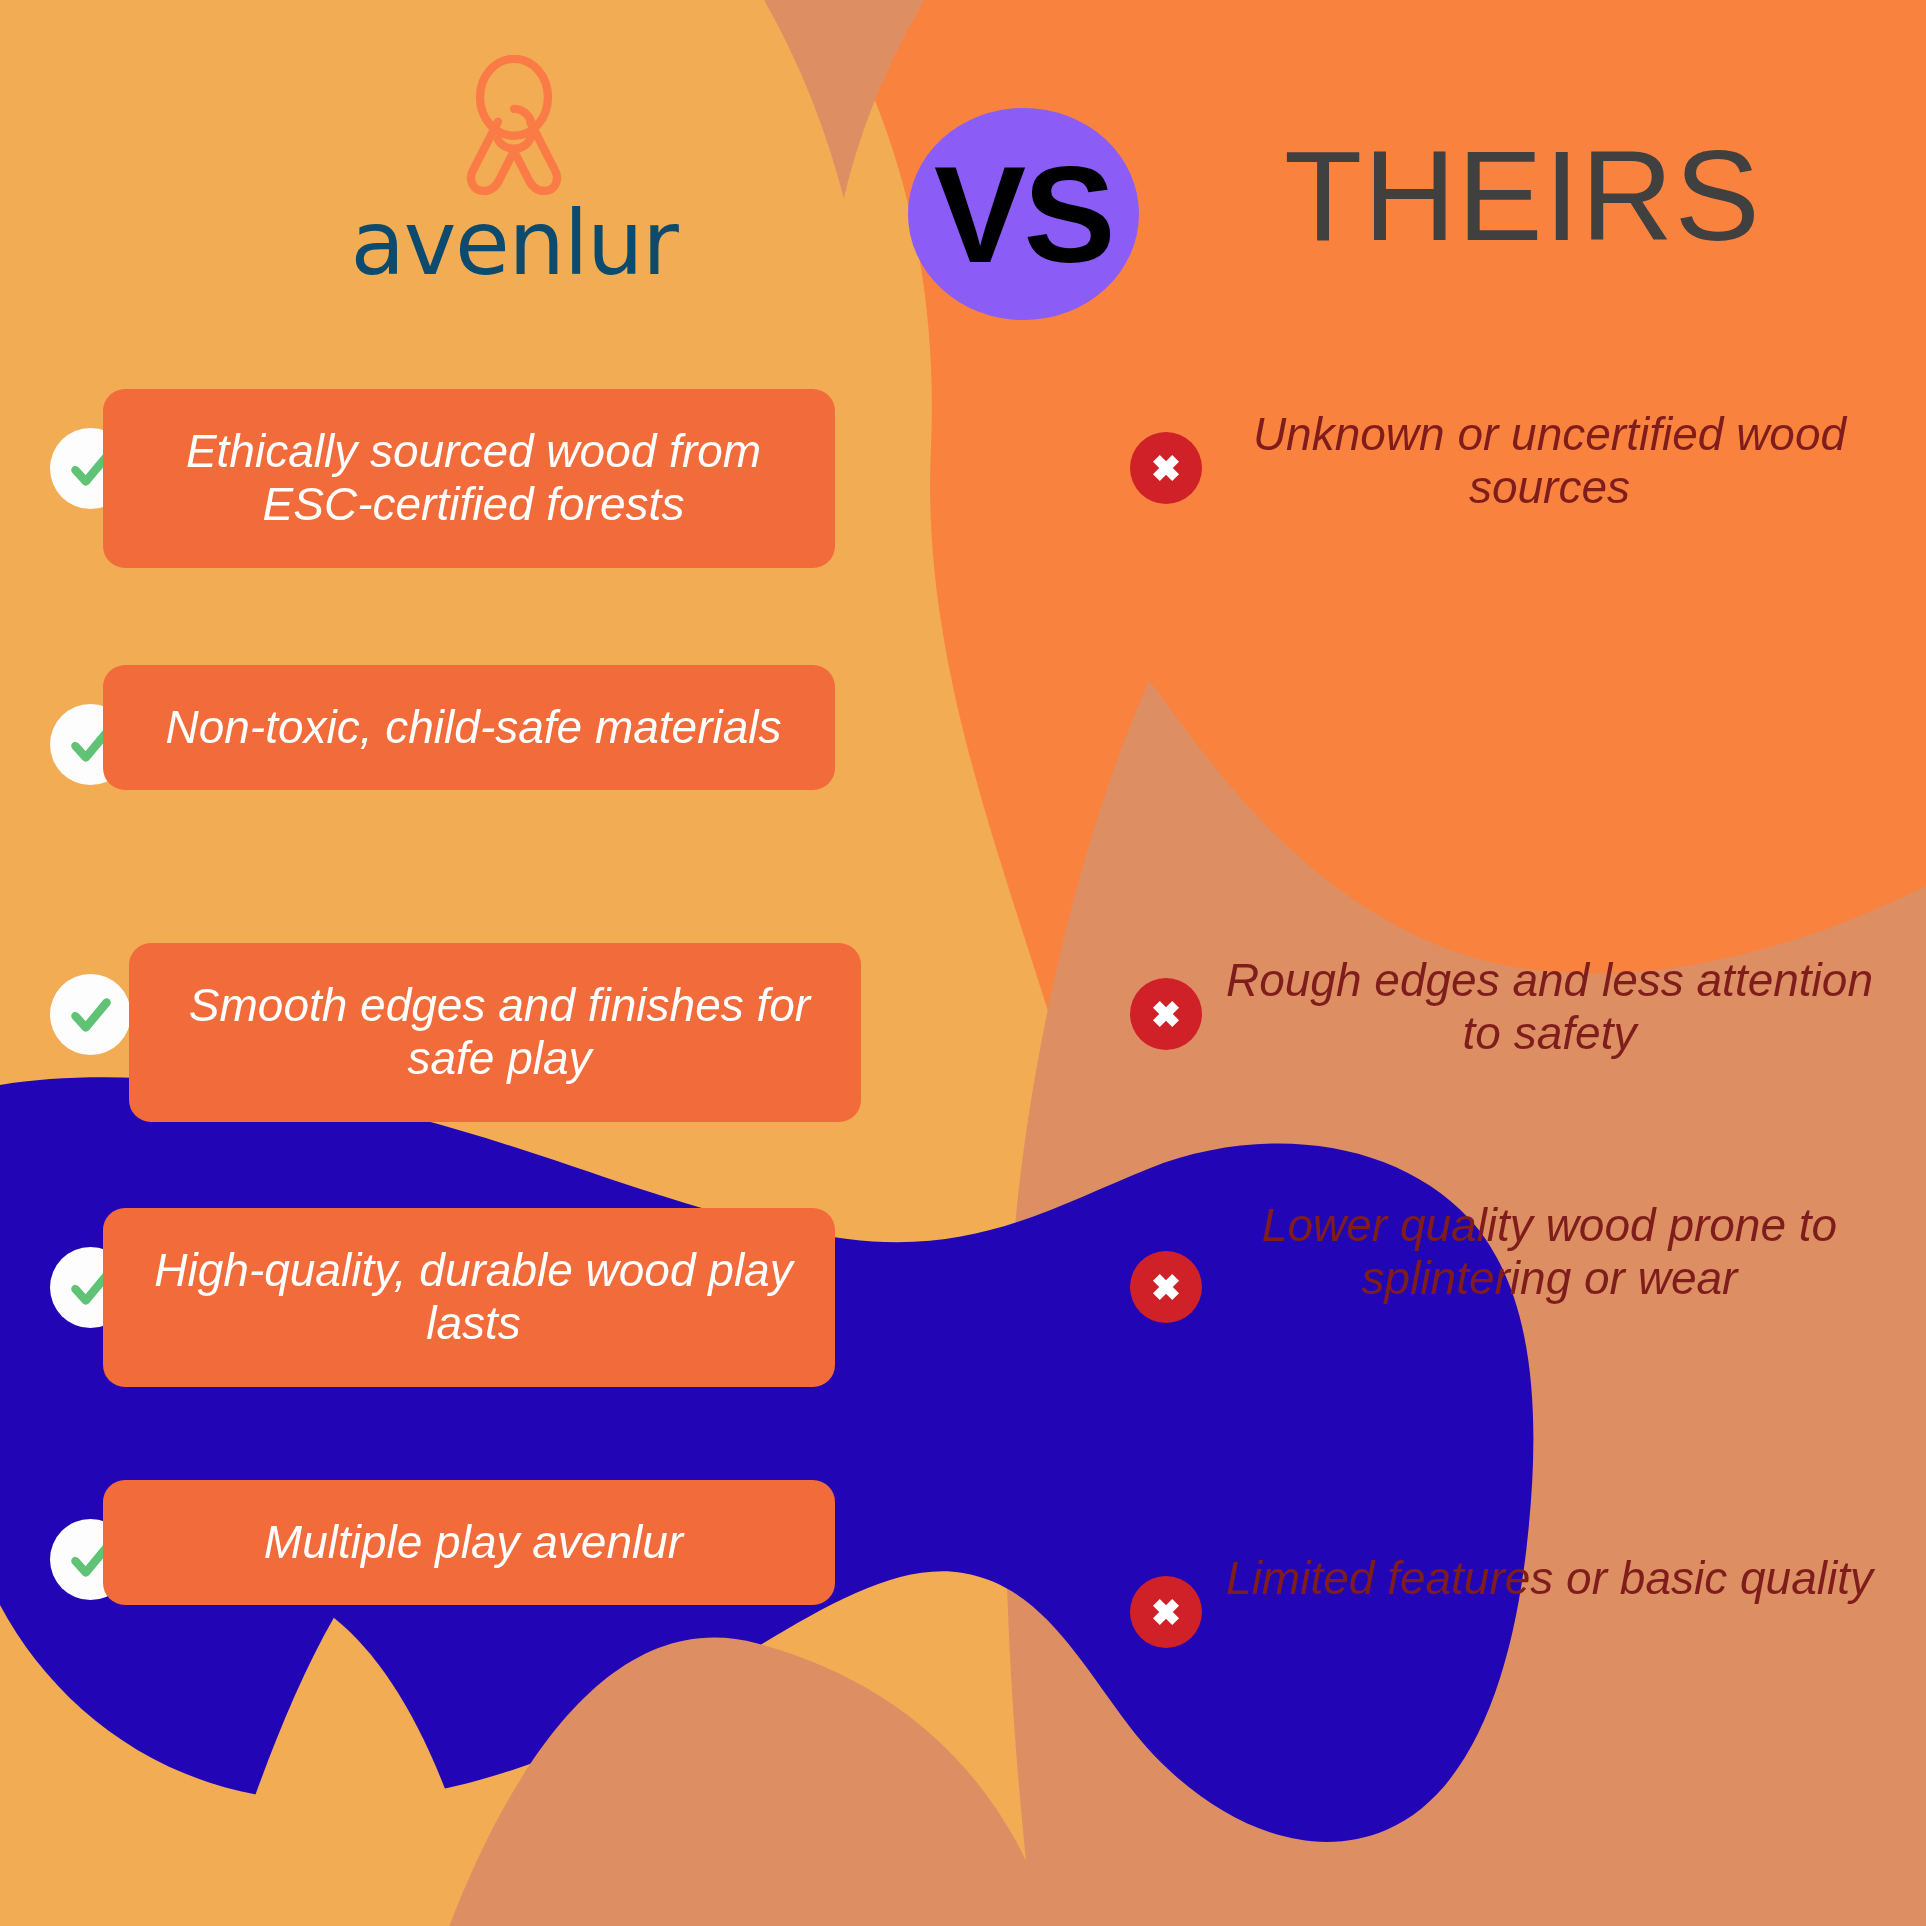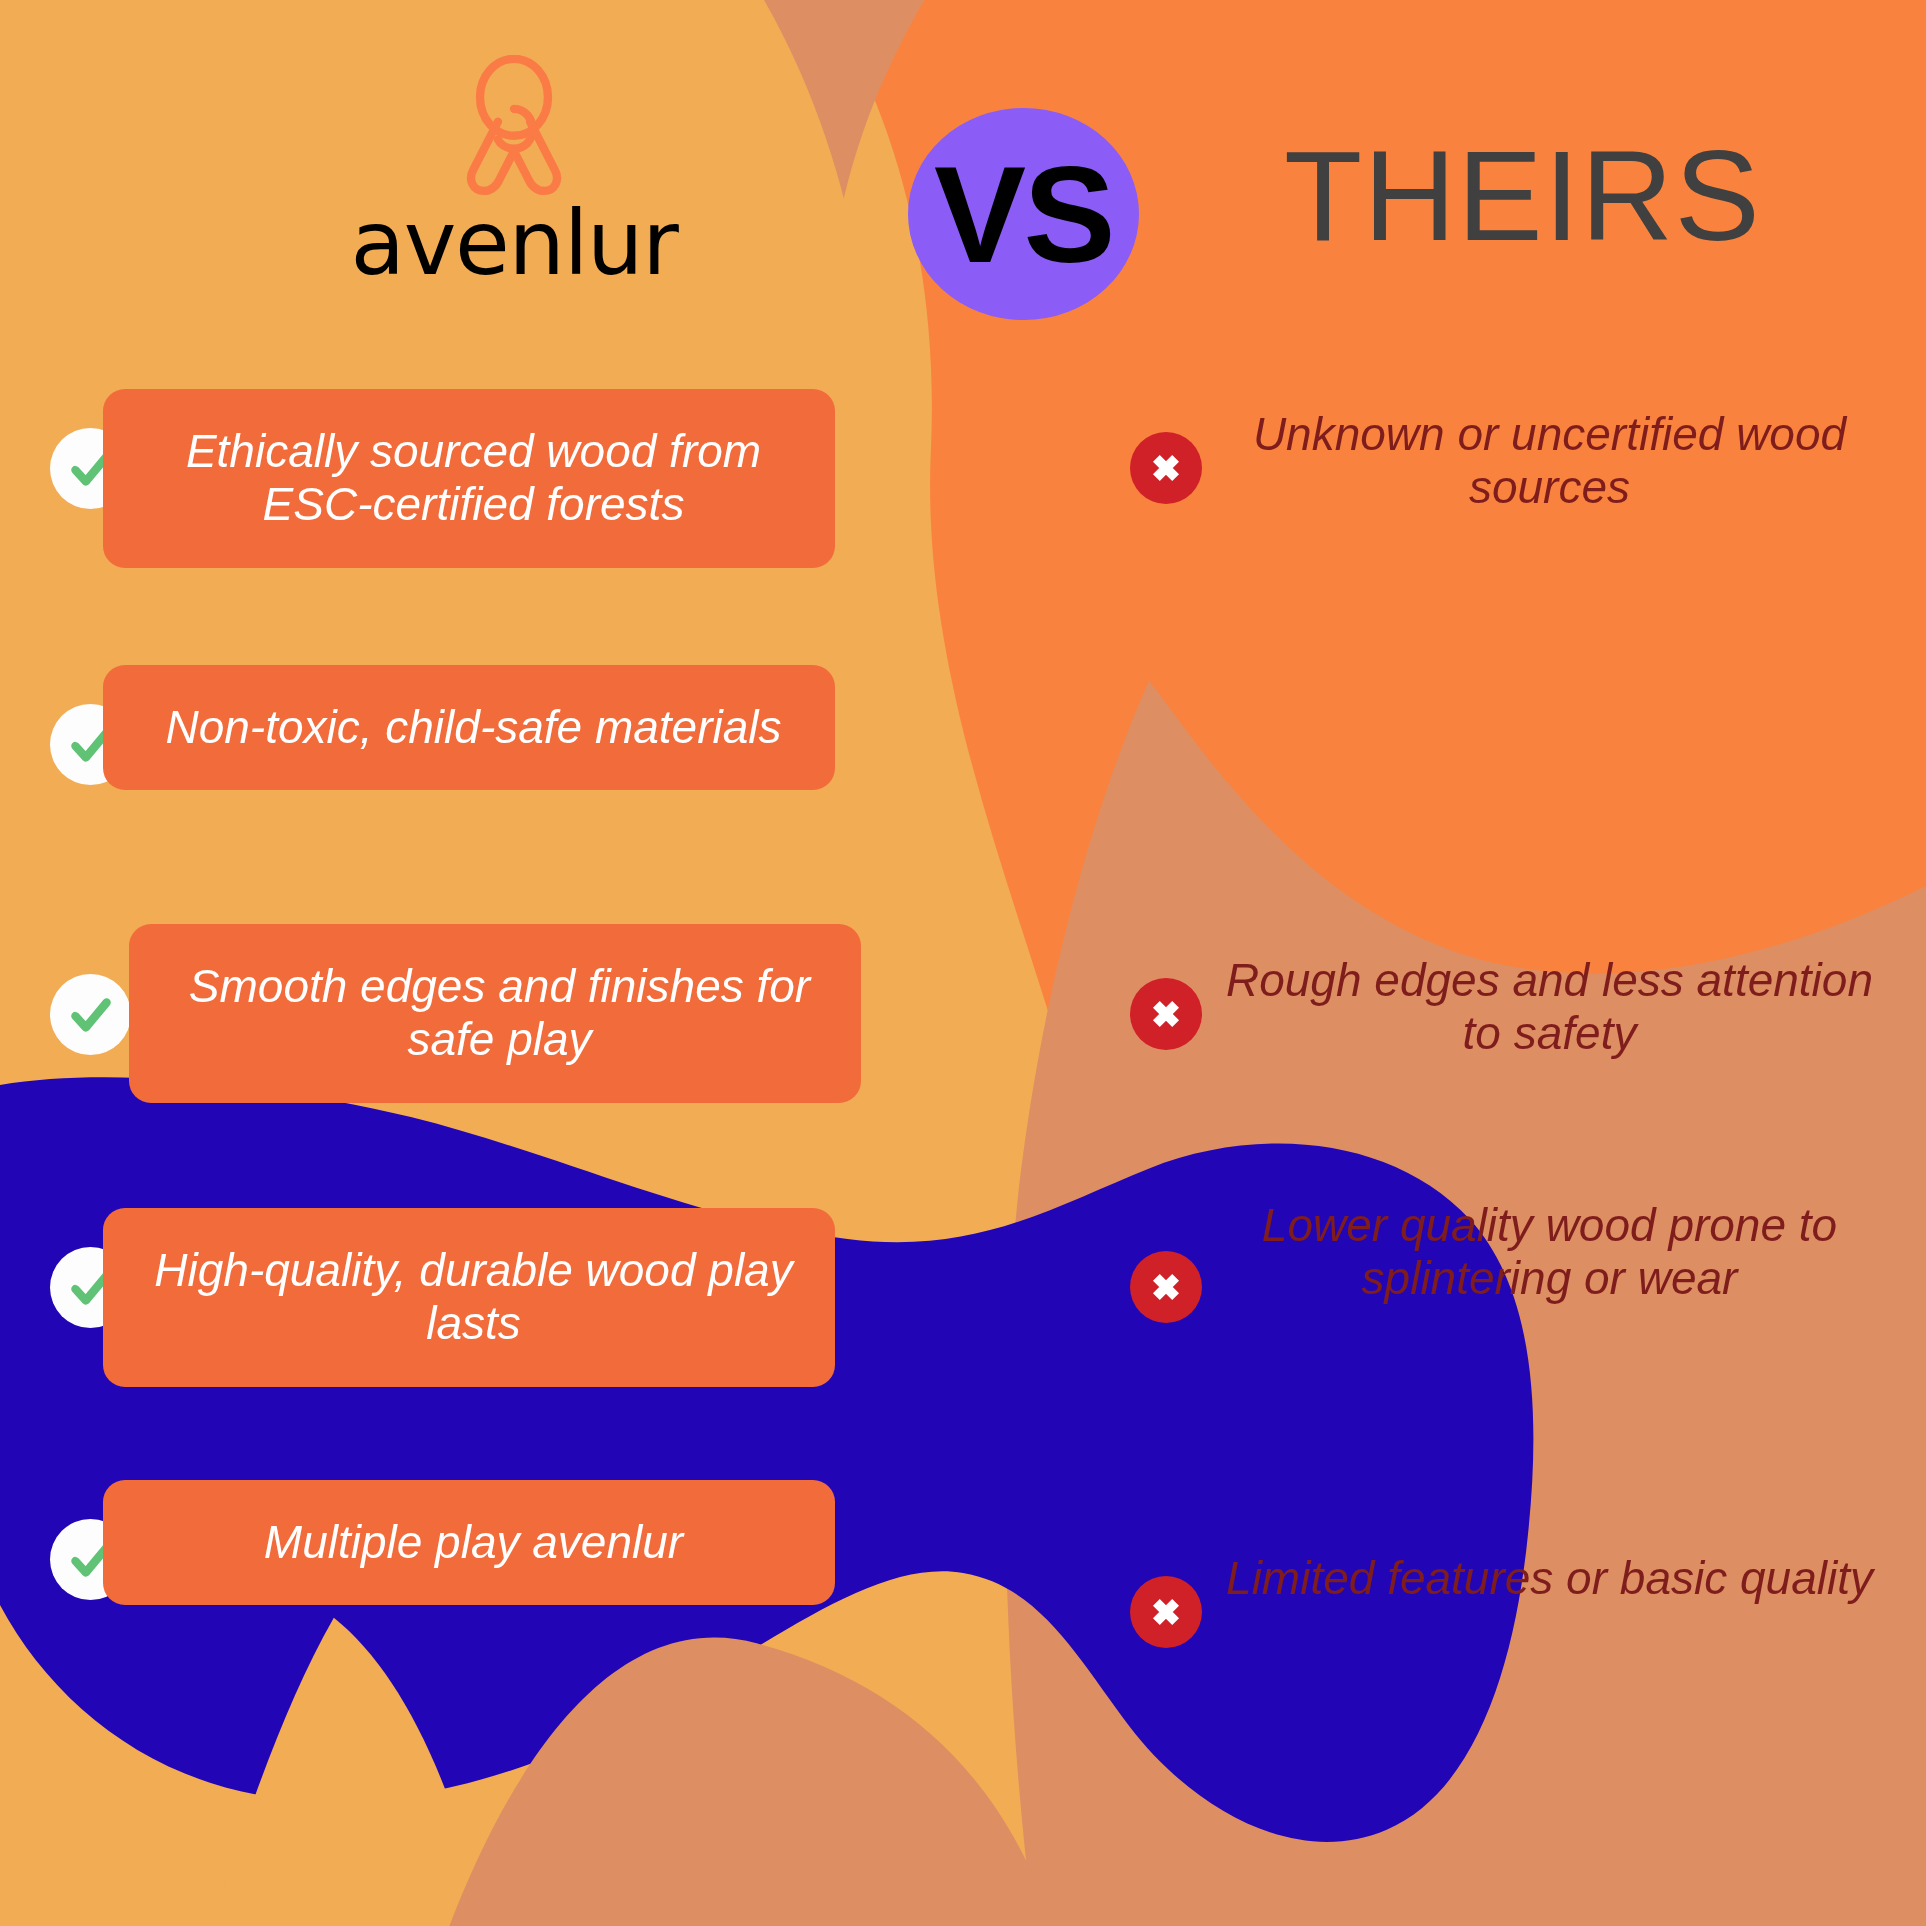--- a/index.html
+++ b/index.html
@@ -13,21 +13,21 @@
 
   
   .bg-layer{position:absolute;inset:0;width:1926px;height:1926px;}
 
   
   .header{position:absolute;top:0;left:0;width:1926px;height:347px;}
 
   .brand{position:absolute;left:334px;top:55px;width:360px;text-align:center;}
   .brand-mark{width:122px;height:141px;margin:0 auto;display:block;}
   .brand-word{
-    font-size:89px;letter-spacing:-1.3px;color:#000000;font-weight:400;
+    font-size:89px;letter-spacing:-1.3px;color:#0c4a6e;font-weight:400;
     line-height:1;margin-top:2.6px;
     font-family:"DejaVu Sans",sans-serif;
   }
 
   .vs-badge{
     position:absolute;left:908px;top:108px;width:231px;height:212px;
     border-radius:50%;background:#8b5cf6;
     display:flex;align-items:center;justify-content:center;
   }
   .vs-badge span{
@@ -201,21 +201,21 @@
       </div>
     </div>
 
     <div class="row" style="top:912px;height:205px;">
       <div class="left-item">
         <div class="tick" style="top:62px;">
           <svg viewBox="0 0 48 48">
               <path d="M9 25 L19 36 L39 12" fill="none" stroke="#5FC275" stroke-width="8" stroke-linecap="round" stroke-linejoin="round"></path>
             </svg>
         </div>
-        <div class="pill-wrap" style="top:12px;padding-left:26px;">
+        <div class="pill-wrap" style="top:31px;padding-left:26px;">
           <div class="pill">
             <div class="pill-text">Smooth edges and finishes for safe play</div>
           </div>
         </div>
       </div>
       <div class="right-item">
         <div class="cross" style="top:66px;">
           <svg viewBox="0 0 48 48">
               <path d="M13 13 L35 35 M35 13 L13 35" fill="none" stroke="#FFFFFF" stroke-width="11" stroke-linecap="butt"></path>
             </svg>

